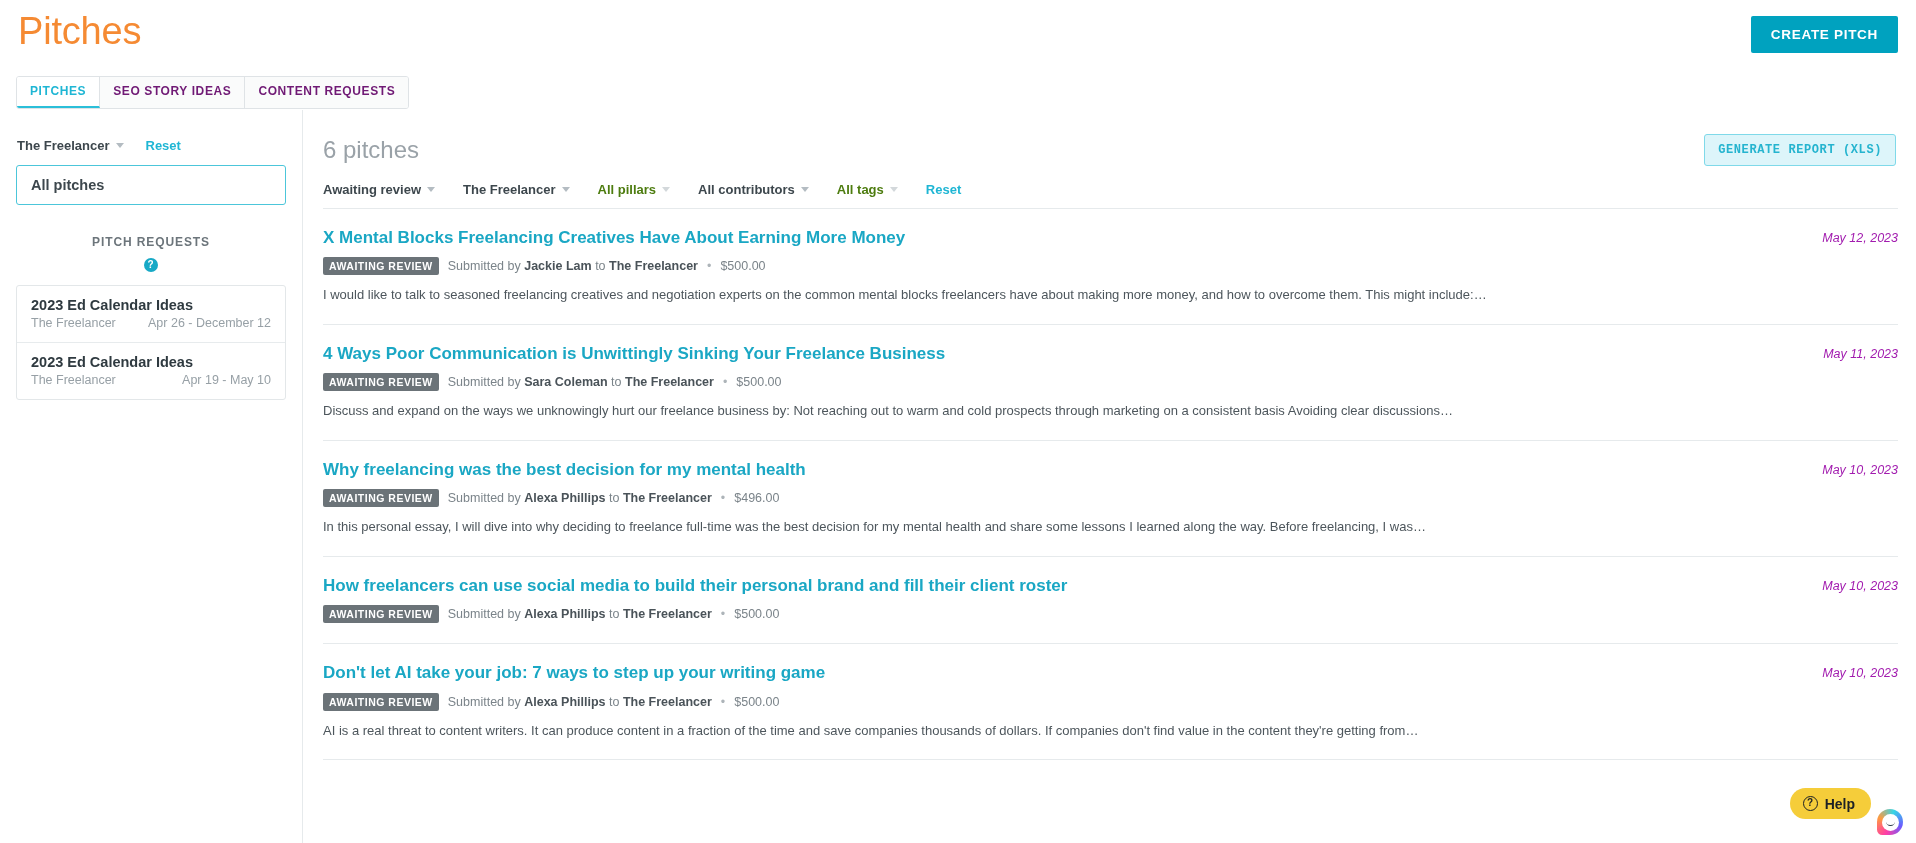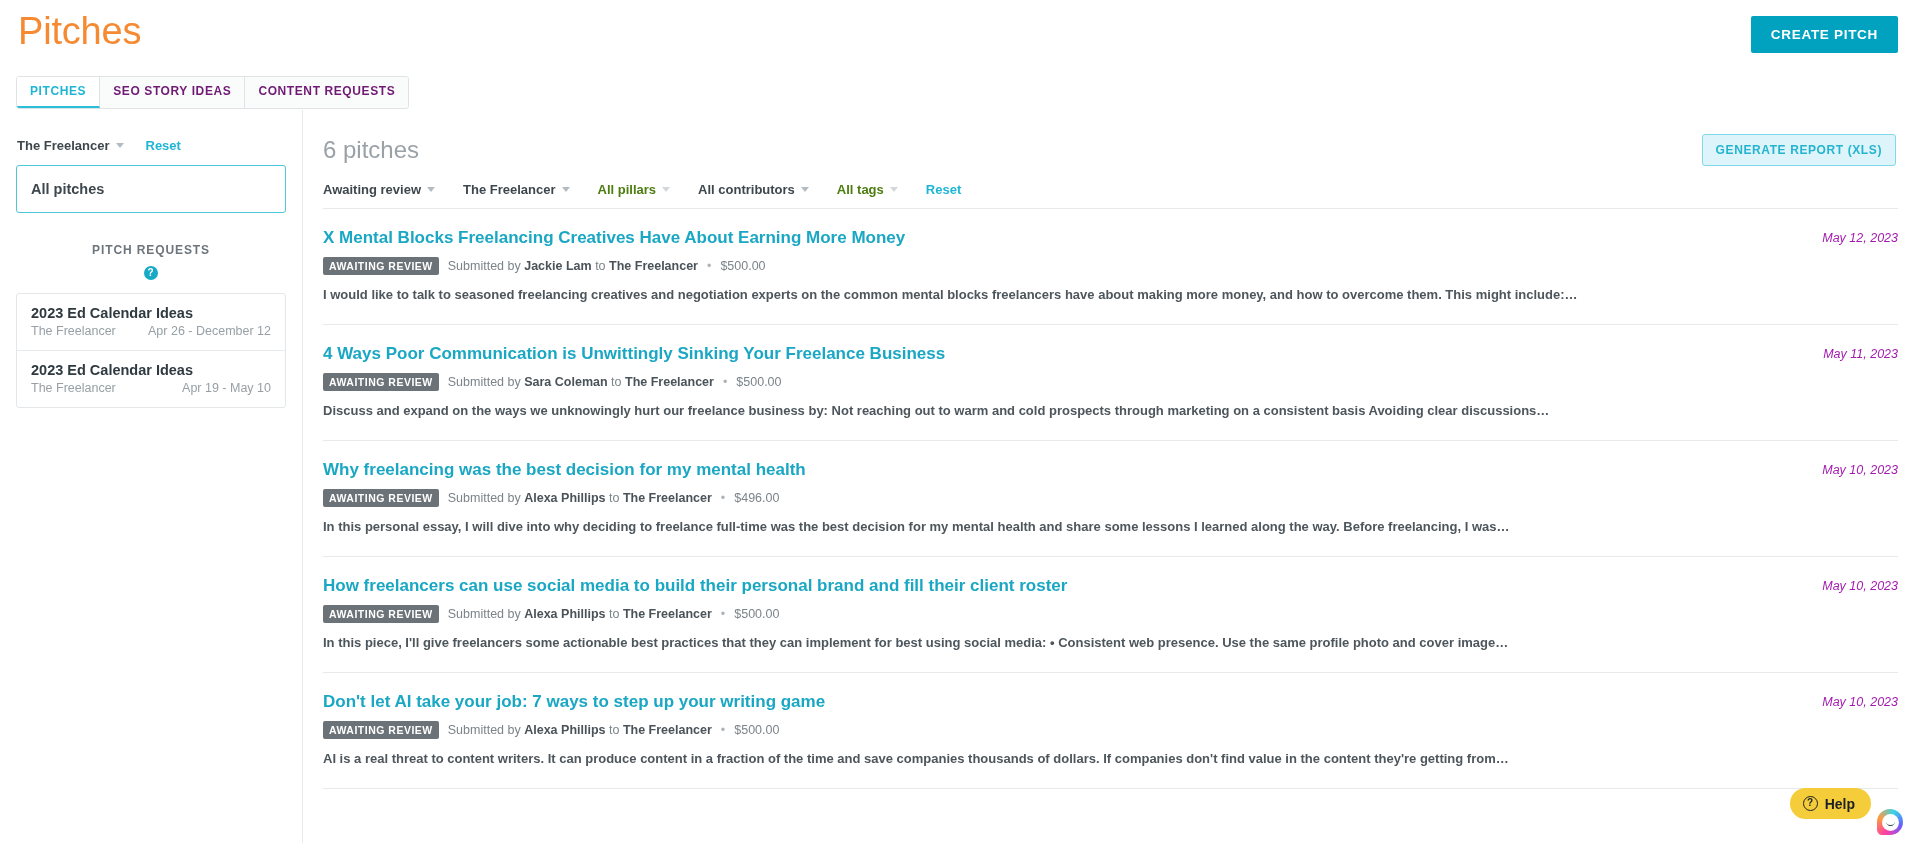--- a/index.html
+++ b/index.html
@@ -104,21 +104,21 @@
     border-right: 4.5px solid transparent;
     border-top: 5px solid #b4bcc2;
   }
   .reset-link {
     font-size: 13px;
     font-weight: 700;
     color: #1fb6d4;
     cursor: pointer;
   }
   .all-pitches-box {
-    height: 48px;
+    height: 40px;
     border: 1px solid #4cc6da;
     border-radius: 3px;
     display: flex;
     align-items: center;
     padding: 0 14px;
     font-size: 14.5px;
     font-weight: 700;
     color: #3d474d;
     background: #fff;
     cursor: pointer;
@@ -187,21 +187,21 @@
   }
   .pitch-count {
     font-size: 24px;
     color: #9aa2a8;
     font-weight: 400;
   }
   .report-btn {
     background: #ddf5fa;
     border: 1px solid #7fd9e9;
     color: #25b4cf;
-    font-family: Liberation Sans, sans-serif;
+    font-family: Liberation Mono, monospace;
     font-size: 12px;
     font-weight: 700;
     letter-spacing: 0.6px;
     padding: 8px 13px;
     border-radius: 3px;
     cursor: pointer;
   }
   .filter-row {
     display: flex;
     align-items: center;
@@ -276,21 +276,20 @@
   .meta-sep { color: #adb4b9; }
   .meta-amt { color: #7b848a; }
   .pitch-desc {
     margin-top: 11px;
     font-size: 13px;
     color: #4d565c;
     line-height: 1.35;
     white-space: nowrap;
     overflow: hidden;
     text-overflow: ellipsis;
-    font-weight: bold;
   }
 
   
   .help-pill {
     position: fixed;
     right: 45px; bottom: 24px;
     background: #f5cd3a;
     border-radius: 17px;
     height: 31px;
     display: flex;
@@ -491,21 +490,20 @@
           <span class="badge">AWAITING REVIEW</span>
           <span class="meta-text">
             <span>Submitted by</span>
             <b>Alexa Phillips</b>
             <span>to</span>
             <b>The Freelancer</b>
           </span>
           <span class="meta-sep">•</span>
           <span class="meta-amt">$500.00</span>
         </div>
-        <div class="pitch-desc">In this piece, I'll give freelancers some actionable best practices that they can implement for best using social media: • Consistent web presence. Use the same profile photo and cover image…</div>
       </div>
 
       <div class="pitch-row">
         <div class="pitch-top">
           <div class="pitch-title">Don't let AI take your job: 7 ways to step up your writing game</div>
           <div class="pitch-date">May 10, 2023</div>
         </div>
         <div class="pitch-meta">
           <span class="badge">AWAITING REVIEW</span>
           <span class="meta-text">

